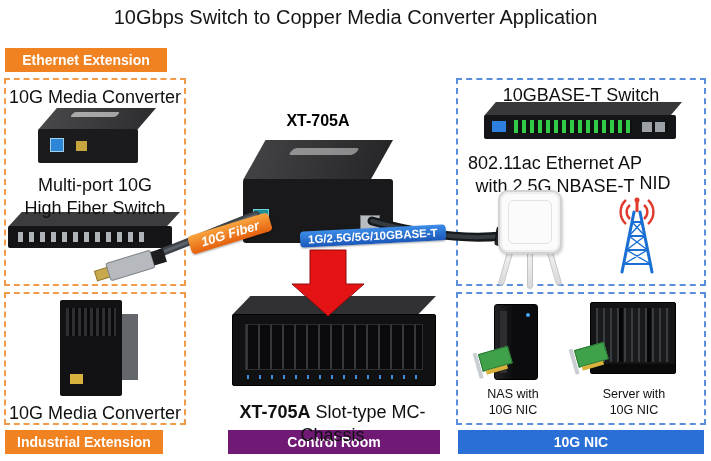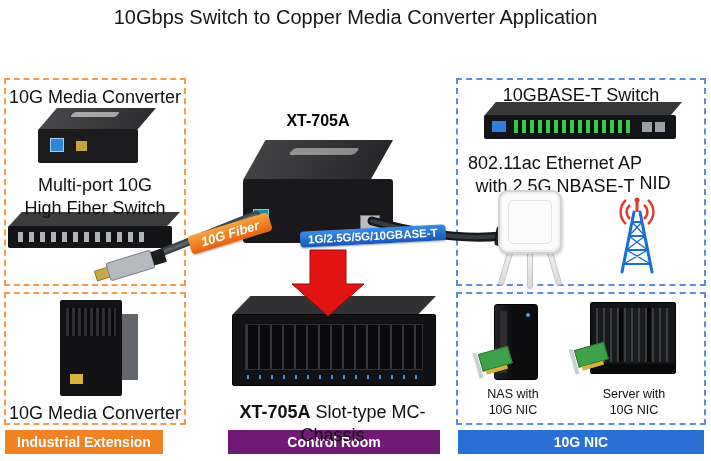--- a/index.html
+++ b/index.html
@@ -141,20 +141,21 @@
 
 <div class="canvas">
 
   <div class="title">10Gbps Switch to Copper Media Converter Application</div>
 
   <div class="panel orange" style="left:4px; top:78px; width:182px; height:208px;"></div>
   <div class="panel orange" style="left:4px; top:292px; width:182px; height:133px;"></div>
   <div class="panel blue" style="left:456px; top:78px; width:250px; height:208px;"></div>
   <div class="panel blue" style="left:456px; top:292px; width:250px; height:133px;"></div>
 
+  <div class="banner orange" style="left:5px; top:48px; width:162px;">Ethernet Extension</div>
   <div class="banner orange" style="left:5px; top:430px; width:158px;">Industrial Extension</div>
   <div class="banner gray" style="left:228px; top:430px; width:212px;">Control Room</div>
   <div class="banner blue" style="left:458px; top:430px; width:246px;">10G NIC</div>
 
   <div class="lbl" style="left:4px; top:86px; width:182px;">10G Media Converter</div>
   <div class="lbl ml" style="left:4px; top:174px; width:182px;">Multi-port 10G
 High Fiber Switch</div>
   <div class="lbl" style="left:4px; top:402px; width:182px;">10G Media Converter</div>
 
   <div class="model-title" style="left:253px; top:112px; width:130px;">XT-705A</div>

